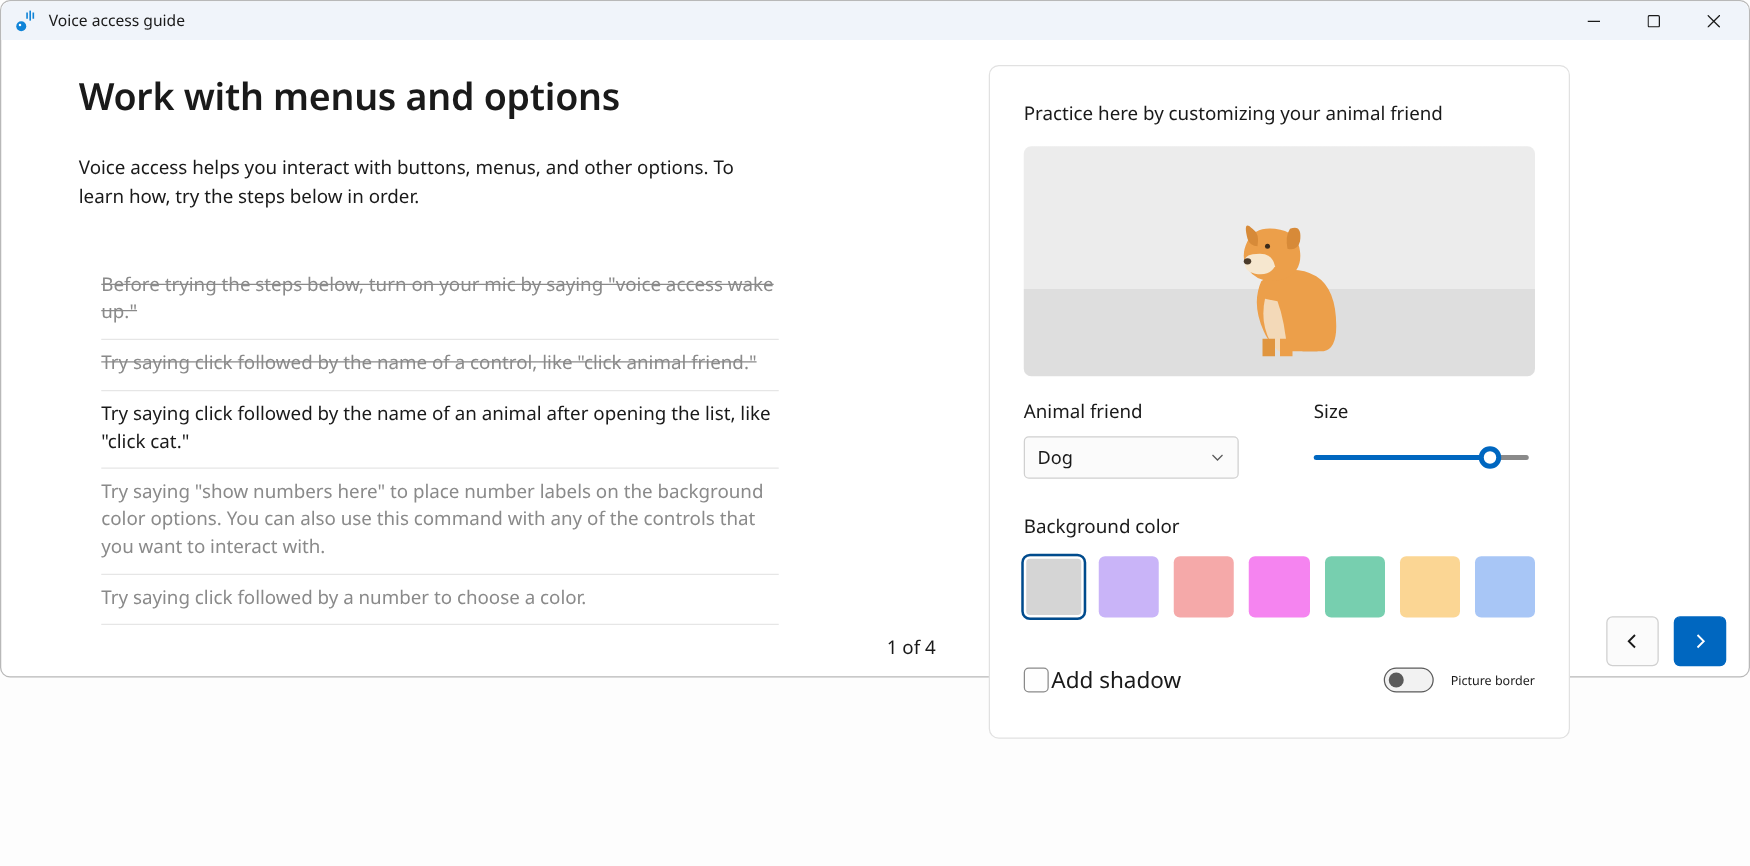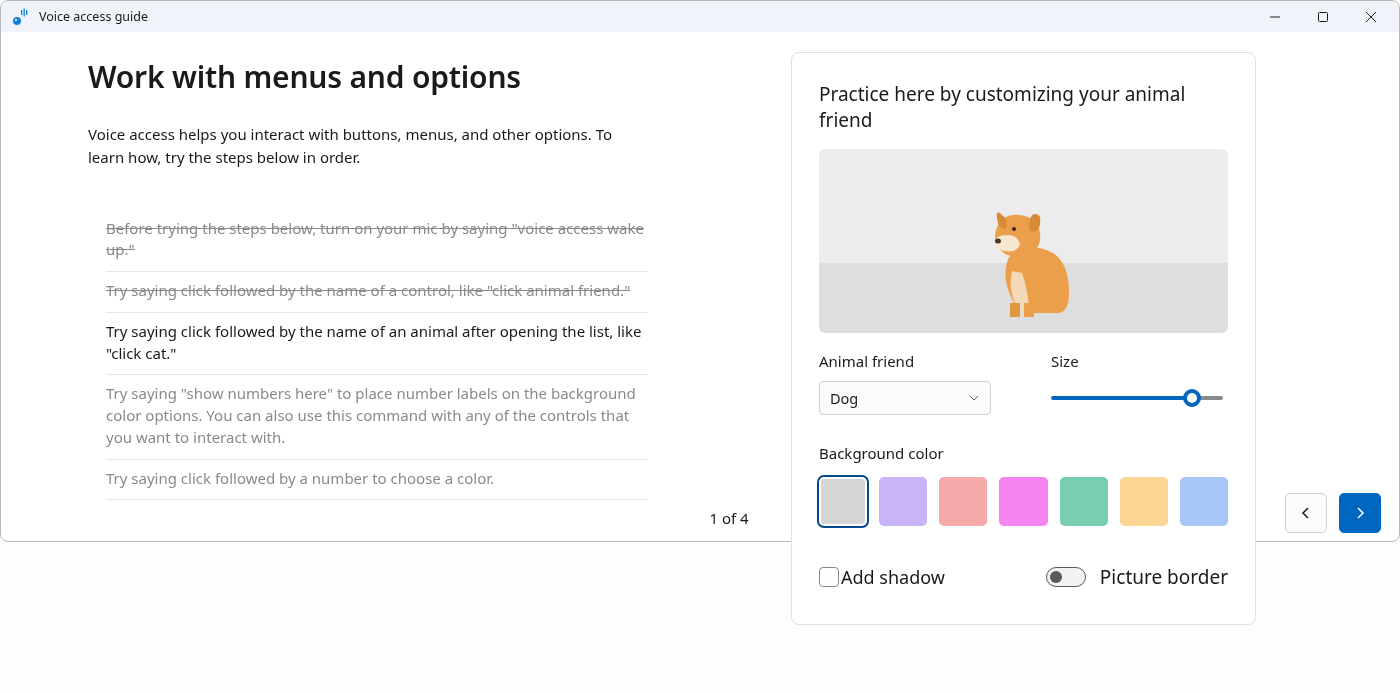--- a/index.html
+++ b/index.html
@@ -52,21 +52,21 @@
   .win-btn svg { width:10px; height:10px; stroke:#1a1a1a; stroke-width:1; fill:none;}
   .content {
     flex:1;
     display:flex;
     flex-direction: row;
     padding: 24px 0 0 0;
     position:relative;
   }
   .left-col {
     width: 790px;
-    padding-left: 87px;
+    padding-left: 62px;
     padding-right: 70px;
   }
   .page-title {
     font-size: 30px;
     font-weight: 600;
     color:#1a1a1a;
     margin-bottom: 26px;
     letter-spacing: -0.2px;
   }
   .page-desc {
@@ -94,21 +94,21 @@
     position:absolute;
     left: 790px;
     top: 20px;
     width: 465px;
     border:1px solid #e1e1e1;
     border-radius: 8px;
     padding: 28px 27px 34px 27px;
     background:#fff;
   }
   .practice-title {
-    font-size: 19px;
+    font-size: 15px;
     color:#1a1a1a;
     margin-bottom: 16px;
   }
   .animal-canvas {
     width: 100%;
     height: 184px;
     border-radius: 6px;
     background: linear-gradient(to bottom, #ececec 0%, #ececec 62%, #dedede 62%, #dedede 100%);
     display:flex;
     align-items:flex-end;
@@ -161,21 +161,21 @@
   }
   .swatch.selected { outline:2px solid #004b8d; outline-offset:0;
      box-shadow: inset 0 0 0 2px #fff;
   }
 
   .toggles-row { display:flex; align-items:center; justify-content:space-between;}
   .check-group { display:flex; align-items:center; gap:2px; font-size:18px;}
   .checkbox {
     width: 20px; height:20px; border:1px solid #8a8a8a; border-radius:4px; background:#fefefe;
   }
-  .toggle-group { display:flex; align-items:center; gap:14px; font-size:19px;}
+  .toggle-group { display:flex; align-items:center; gap:14px; font-size:10px;}
   .toggle {
     width:40px; height:20px; border:1px solid #5a5a5a; border-radius:10px;
     position:relative; background:#f2f2f2;
   }
   .toggle-knob {
     width:12px; height:12px; border-radius:50%; background:#5a5a5a;
     position:absolute; left:3px; top:3px;
   }
 
   .footer {

